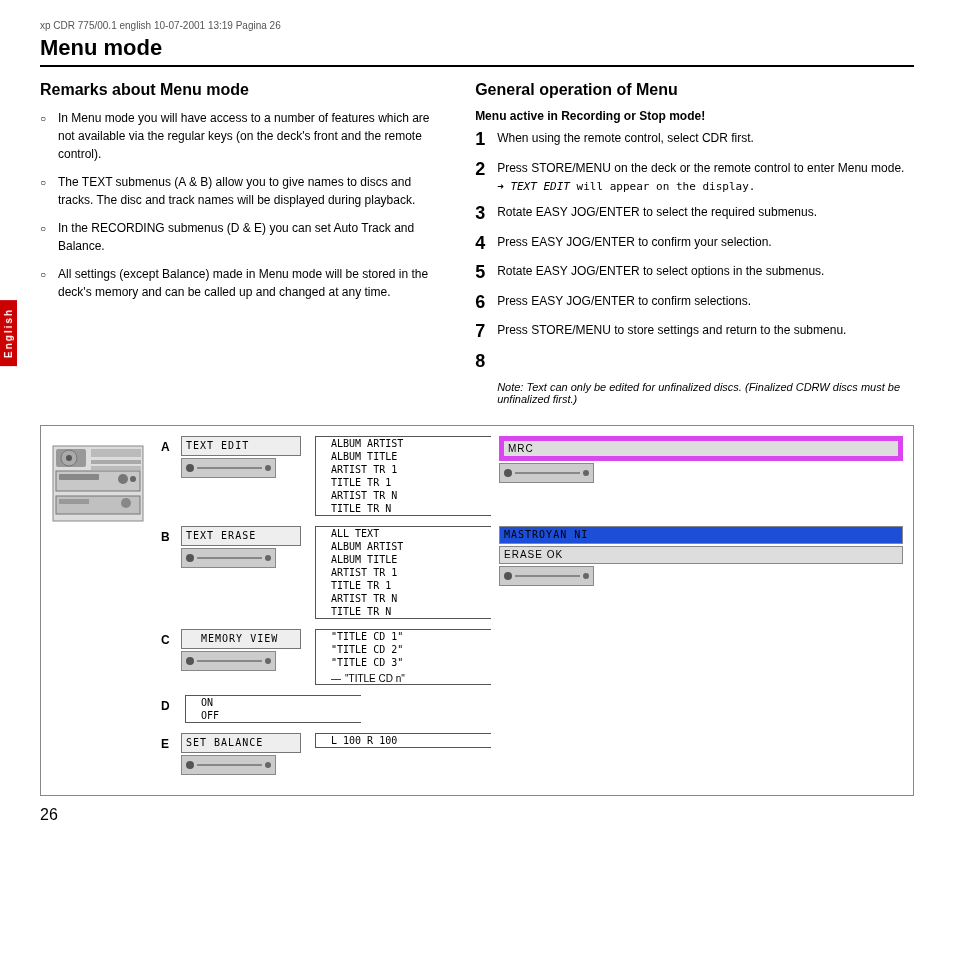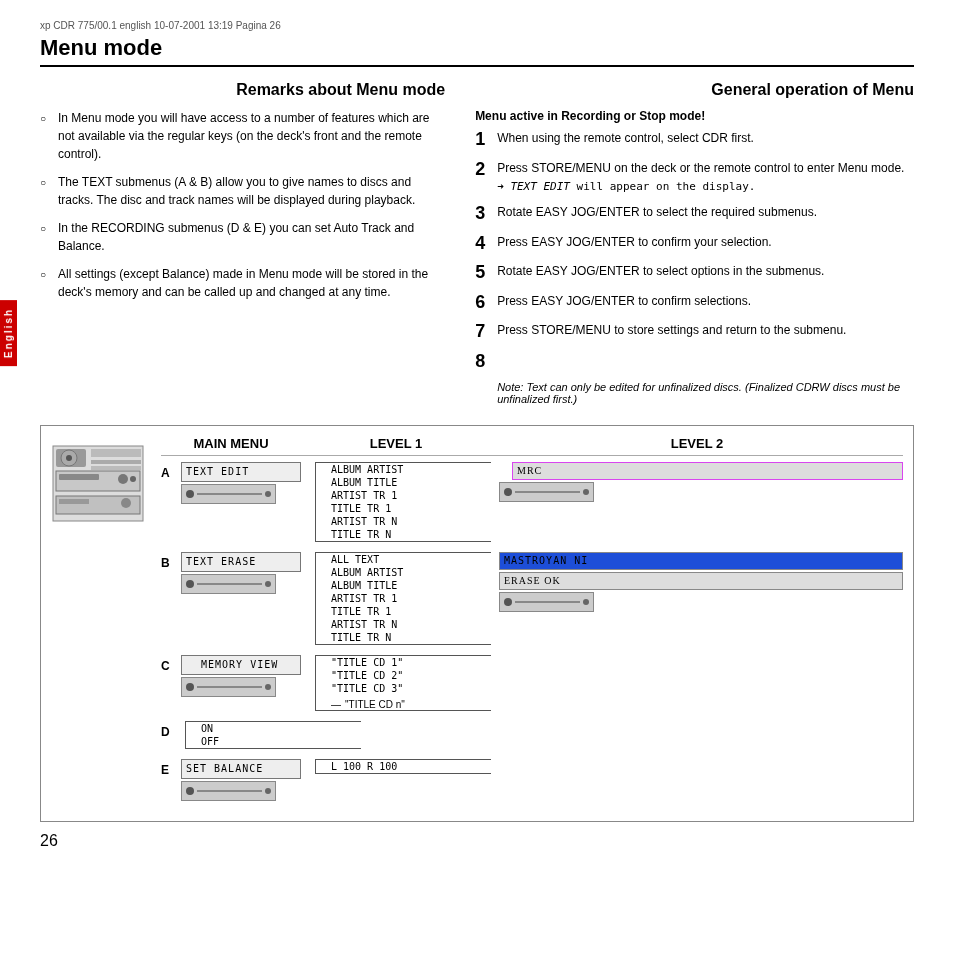--- a/index.html
+++ b/index.html
@@ -43,21 +43,20 @@
     }
 
     .right-column {
       width: 52%;
     }
 
     .section-title {
       font-size: 16px;
       font-weight: bold;
       margin-bottom: 10px;
-      text-align: right;
     }
 
     .bullet-list {
       list-style: none;
       padding: 0;
     }
 
     .bullet-list li {
       display: flex;
       gap: 8px;
@@ -268,25 +267,20 @@
       <rect x="5" y="35" width="84" height="20" fill="#c8c8c8" stroke="#777"></rect>
       <rect x="8" y="38" width="40" height="6" fill="#888" rx="1"></rect>
       <circle cx="72" cy="43" r="5" fill="#777"></circle>
       <circle cx="82" cy="43" r="3" fill="#666"></circle>
       <rect x="5" y="60" width="84" height="18" fill="#c0c0c0" stroke="#777"></rect>
       <rect x="8" y="63" width="30" height="5" fill="#999"></rect>
       <circle cx="75" cy="67" r="5" fill="#888"></circle>
     </svg>
   </div>
 
-  <div style="display:flex; margin-left:110px; margin-bottom:6px; border-bottom:1px solid #aaa; padding-bottom:4px;">
-    <div style="width:140px; text-align:center; font-weight:bold; font-size:13px;">MAIN MENU</div>
-    <div style="width:190px; text-align:center; font-weight:bold; font-size:13px;">LEVEL 1</div>
-    <div style="flex:1; text-align:center; font-weight:bold; font-size:13px;">LEVEL 2</div>
-  </div>
 
   <div style="display:flex; margin-left:110px; margin-bottom:10px; align-items:flex-start;">
     <div style="width:20px; font-weight:bold; font-size:12px; padding-top:4px;">A</div>
     <div style="width:120px; margin-right:10px;">
       <div class="menu-display-box" style="font-family:monospace; font-size:10px; letter-spacing:1px; background:#eee; border:1px solid #777; padding:2px 4px;">TEXT EDIT</div>
       <div style="width:95px; height:20px; background:#ccc; border:1px solid #888; display:flex; align-items:center; padding:0 4px; margin-top:2px;">
         <div style="width:8px;height:8px;border-radius:50%;background:#555;margin-right:3px;"></div>
         <div style="height:2px;flex:1;background:#888;"></div>
         <div style="width:6px;height:6px;border-radius:50%;background:#666;margin-left:3px;"></div>
       </div>
@@ -295,21 +289,21 @@
       <div style="position:relative; padding-left:10px; border-left:1px solid #555; border-top:1px solid #555; border-bottom:1px solid #555; margin-left:4px;">
         <div class="l1-item">ALBUM ARTIST</div>
         <div class="l1-item">ALBUM TITLE</div>
         <div class="l1-item">ARTIST TR 1</div>
         <div class="l1-item">TITLE TR 1</div>
         <div class="l1-item">ARTIST TR N</div>
         <div class="l1-item">TITLE TR N</div>
       </div>
     </div>
     <div style="flex:1;">
-      <div class="display-screen" style="font-family:Liberation Serif, serif;font-size:10px;background:#ddd;border:1px solid #d946ef;padding:2px 4px;min-width:100px;min-height:18px;margin-bottom:2px;margin-left:13px;">MRC</div>
+      <div class="display-screen" style="font-family:Liberation Sans, sans-serif;font-size:10px;background:#ddd;border:5px solid #d946ef;padding:2px 4px;min-width:100px;min-height:18px;margin-bottom:2px;">MRC</div>
       <div style="width:95px;height:20px;background:#ccc;border:1px solid #888;display:flex;align-items:center;padding:0 4px;">
         <div style="width:8px;height:8px;border-radius:50%;background:#555;margin-right:3px;"></div>
         <div style="height:2px;flex:1;background:#888;"></div>
         <div style="width:6px;height:6px;border-radius:50%;background:#666;margin-left:3px;"></div>
       </div>
     </div>
   </div>
 
   <div style="display:flex; margin-left:110px; margin-bottom:10px; align-items:flex-start;">
     <div style="width:20px; font-weight:bold; font-size:12px; padding-top:4px;">B</div>
@@ -327,21 +321,21 @@
         <div class="l1-item">ALBUM ARTIST</div>
         <div class="l1-item">ALBUM TITLE</div>
         <div class="l1-item">ARTIST TR 1</div>
         <div class="l1-item">TITLE TR 1</div>
         <div class="l1-item">ARTIST TR N</div>
         <div class="l1-item">TITLE TR N</div>
       </div>
     </div>
     <div style="flex:1;">
       <div class="display-screen" style="font-family:monospace;font-size:10px;background:#1d4ed8;border:1px solid #888;padding:2px 4px;min-width:100px;min-height:18px;margin-bottom:2px;">MASTROYAN NI</div>
-      <div class="display-screen" style="font-family:Liberation Serif, serif;font-size:10px;background:#ddd;border:1px solid #888;padding:2px 4px;min-width:100px;min-height:18px;margin-bottom:2px;">ERASE OK</div>
+      <div class="display-screen" style="font-family:Liberation Sans, sans-serif;font-size:10px;background:#ddd;border:1px solid #888;padding:2px 4px;min-width:100px;min-height:18px;margin-bottom:2px;">ERASE OK</div>
       <div style="width:95px;height:20px;background:#ccc;border:1px solid #888;display:flex;align-items:center;padding:0 4px;">
         <div style="width:8px;height:8px;border-radius:50%;background:#555;margin-right:3px;"></div>
         <div style="height:2px;flex:1;background:#888;"></div>
         <div style="width:6px;height:6px;border-radius:50%;background:#666;margin-left:3px;"></div>
       </div>
     </div>
   </div>
 
   <div style="display:flex; margin-left:110px; margin-bottom:10px; align-items:flex-start;">
     <div style="width:20px; font-weight:bold; font-size:12px; padding-top:4px;">C</div>

